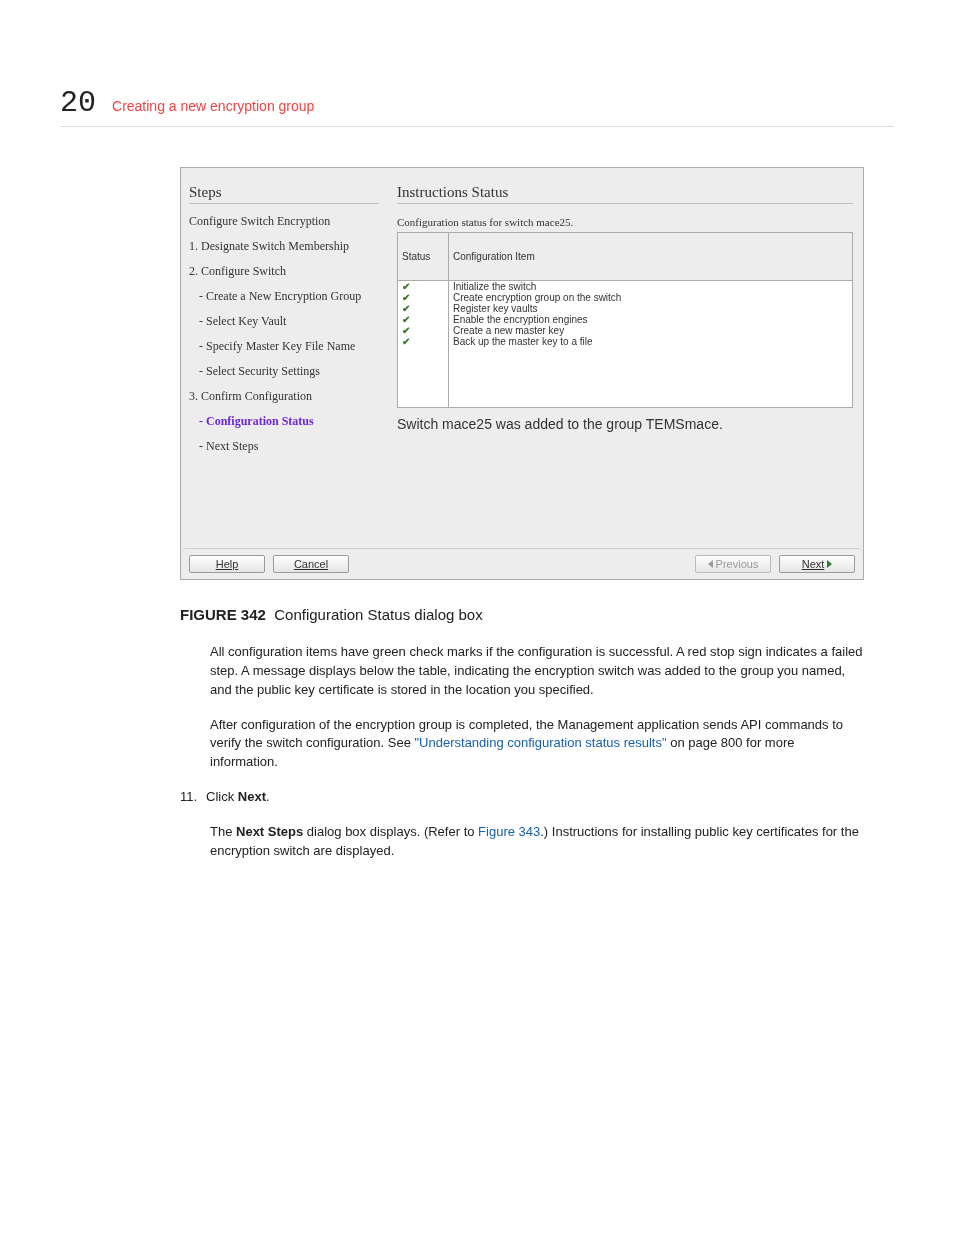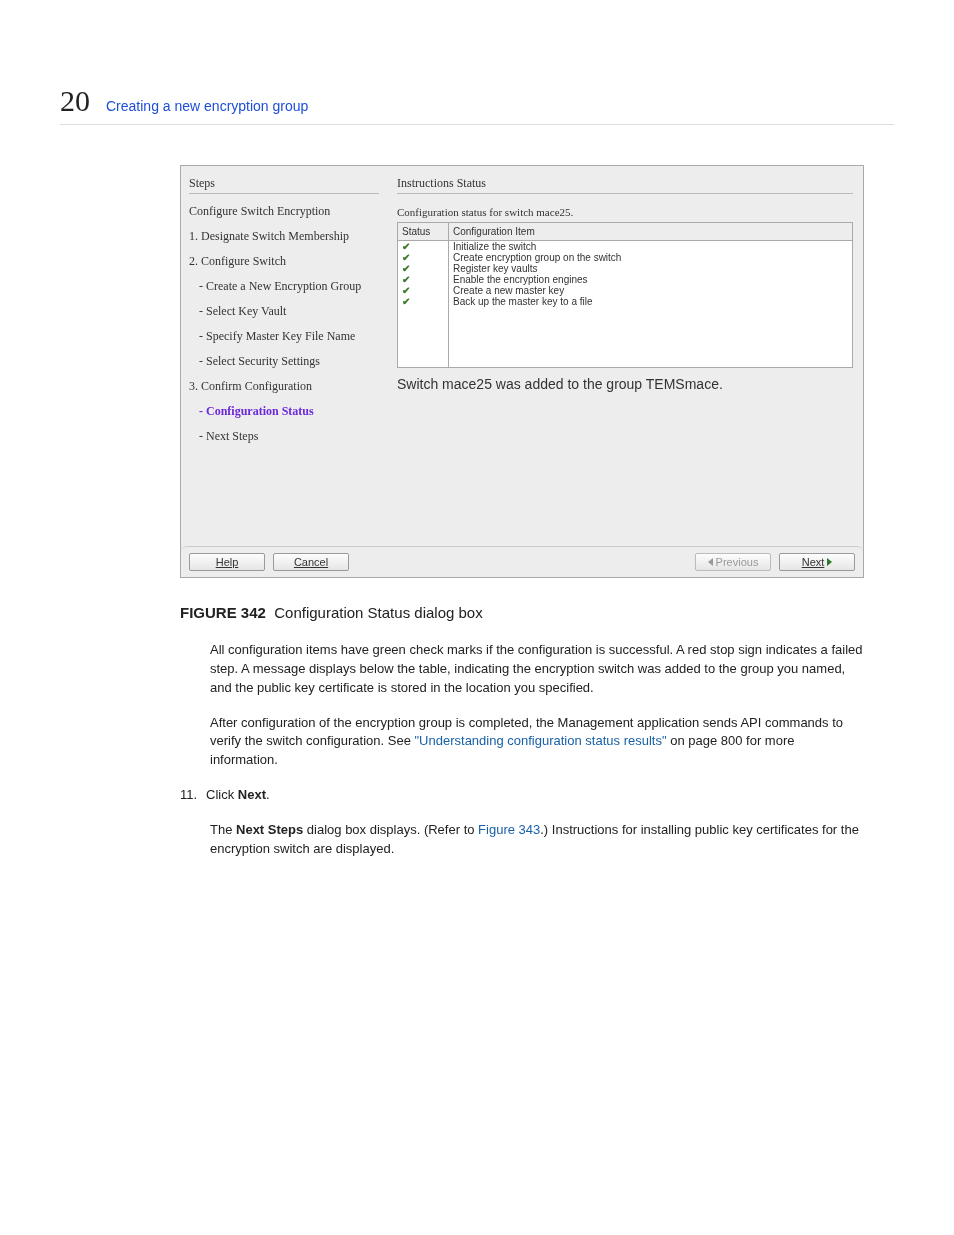--- a/index.html
+++ b/index.html
@@ -17,25 +17,25 @@
     display: flex;
     align-items: baseline;
     gap: 16px;
     border-bottom: 1px solid #ddd;
     padding-bottom: 6px;
     margin-bottom: 40px;
   }
   .chapnum {
     font-size: 30px;
     font-weight: 400;
-    font-family: Liberation Serif, serif;
+    font-family: Liberation Mono, monospace;
   }
   .chaptitle {
     font-size: 14px;
-    color: #1d4ed8;
+    color: #ef4444;
     margin-top: 48px;
   }
   .figwrap {
     margin-left: 120px;
     margin-right: 30px;
   }
   
   .dialog {
     border: 1px solid #aaa;
     background: #ededed;
@@ -46,23 +46,23 @@
   .dialog-body {
     display: flex;
     min-height: 380px;
   }
   .steps-pane {
     width: 190px;
     padding: 10px 8px;
     border-right: 0;
   }
   .steps-pane h4, .status-pane h4 {
-    margin: 0 0 2px 0;
+    margin: 6px 0 2px 0;
     font-weight: 400;
-    font-size: 12px;
+    font-size: 15px;
     border-bottom: 1px solid #bbb;
     padding-bottom: 2px;
   }
   .steps-list .step {
     margin: 10px 0;
     font-size: 12px;
   }
   .steps-list .sub {
     margin-left: 10px;
   }
@@ -84,21 +84,21 @@
     width: 100%;
     font-family: Arial, sans-serif;
     font-size: 10px;
     border-collapse: collapse;
     height: 140px;
   }
   .status-table th {
     text-align: left;
     font-weight: 400;
     border: 1px solid #aaa;
-    padding: 3px 4px;
+    padding: 18px 4px;
     background: #ededed;
   }
   .status-table td {
     border-left: 1px solid #aaa;
     border-right: 1px solid #aaa;
     padding: 0 4px;
     vertical-align: top;
   }
   .status-table tr.filler td {
     height: 60px;

